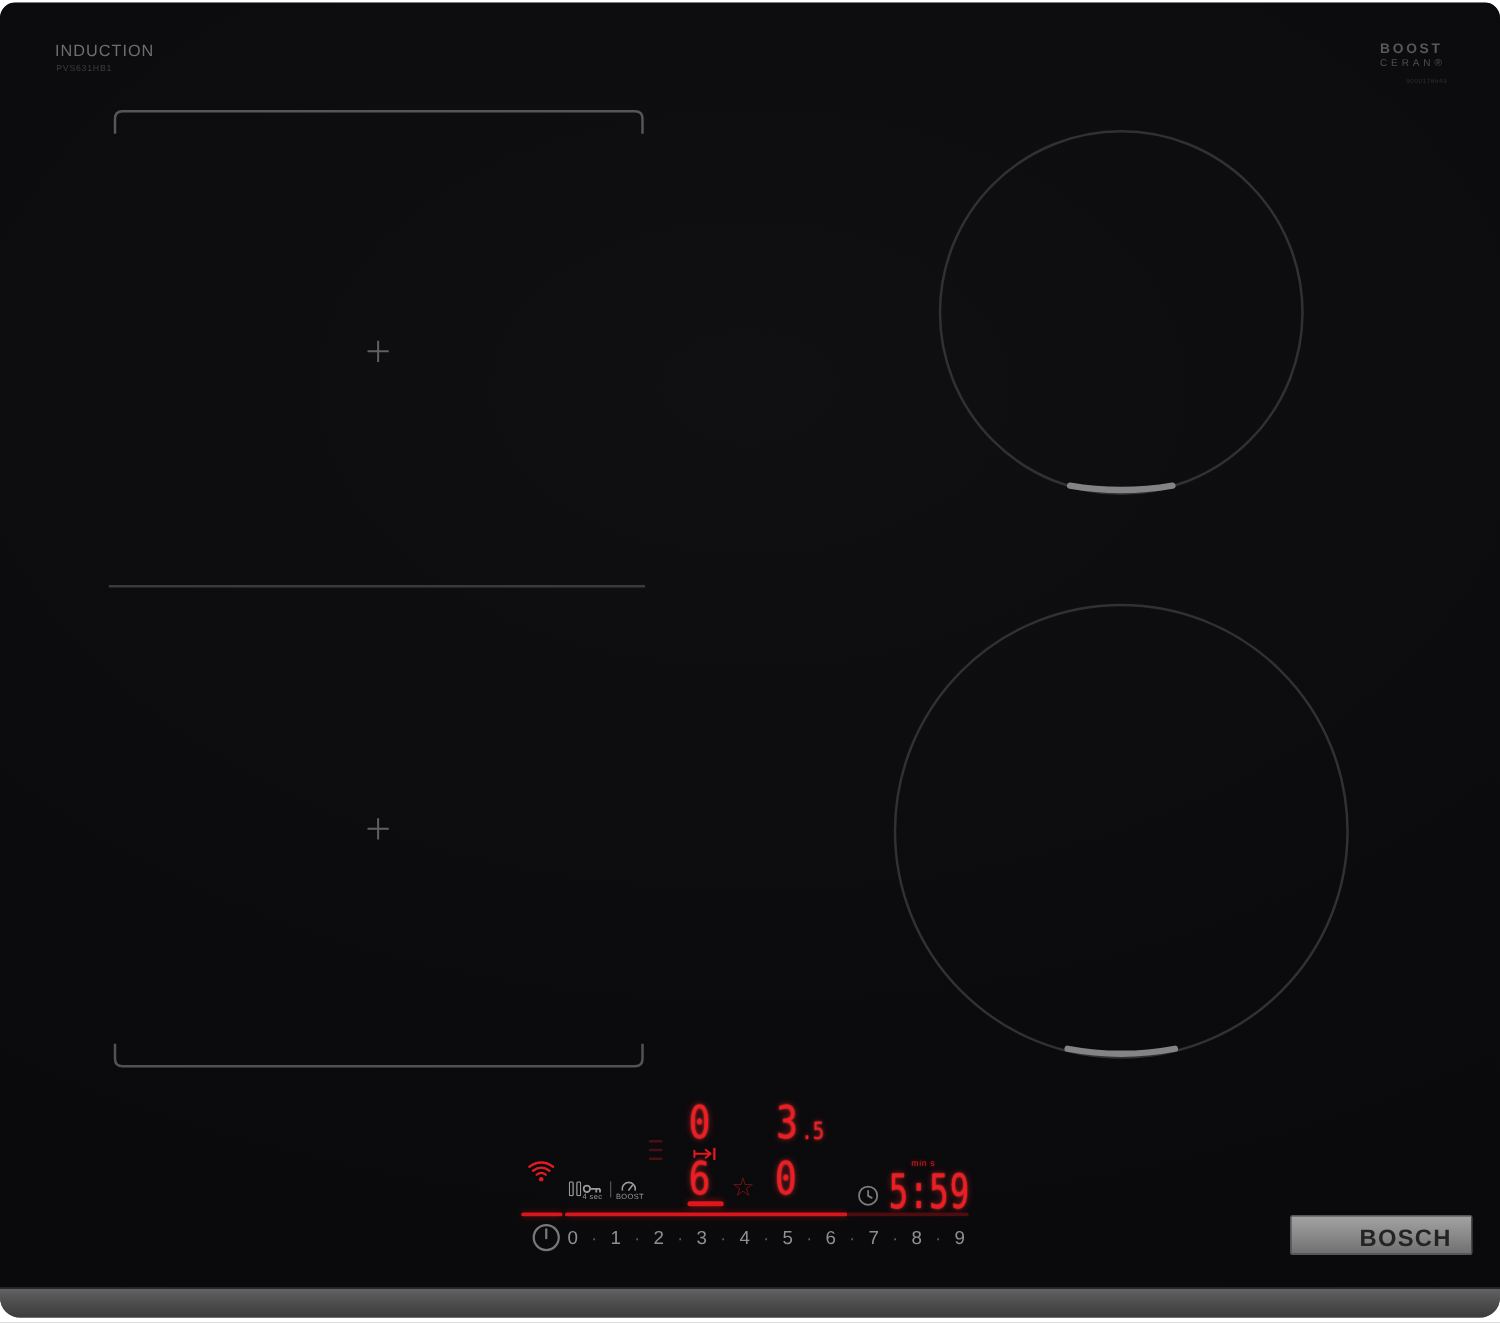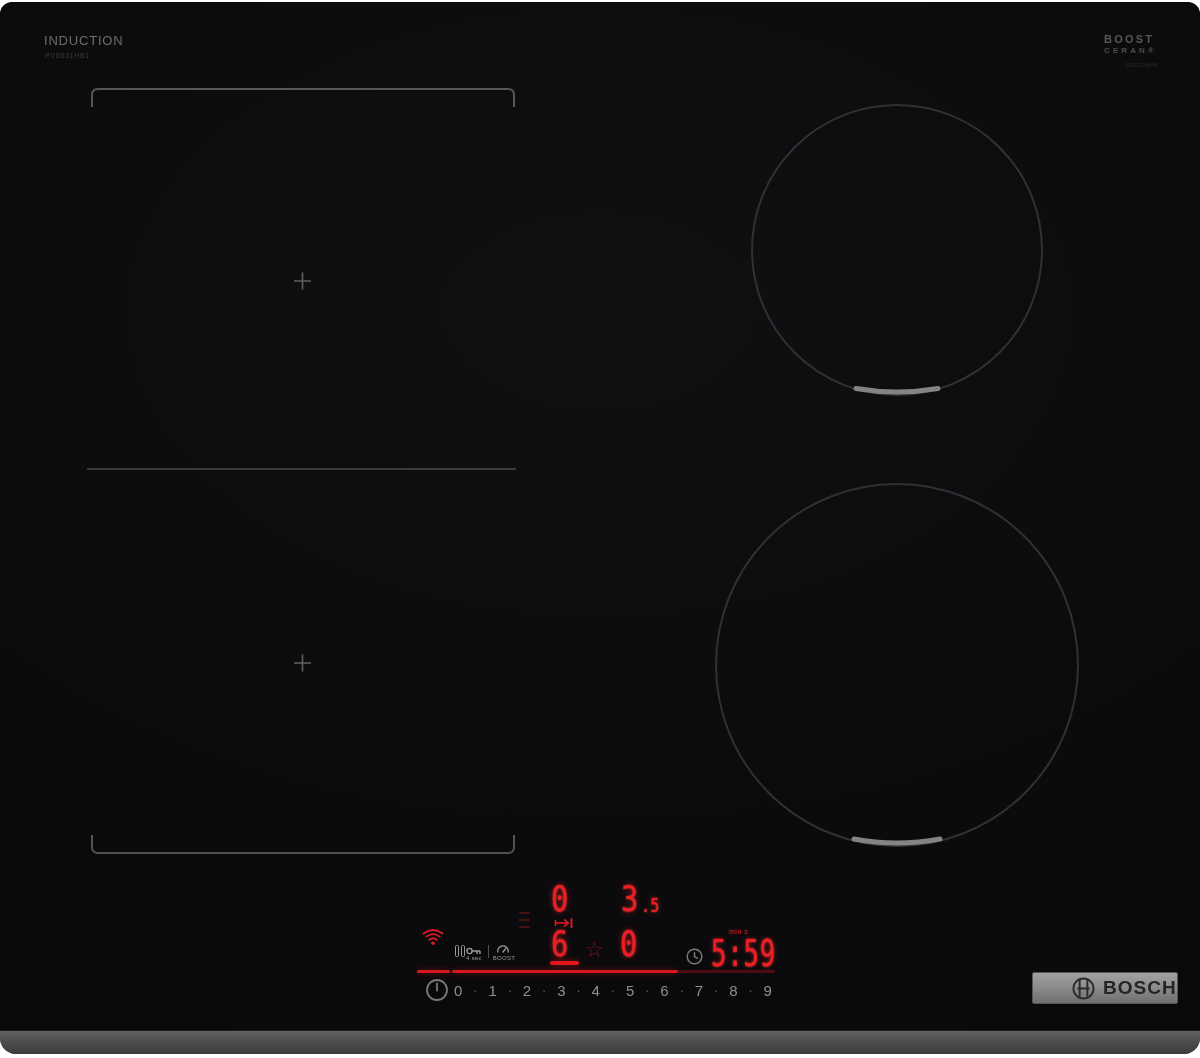--- a/index.html
+++ b/index.html
@@ -17,38 +17,38 @@
   .led{font-family:"DejaVu Sans Mono",monospace;line-height:1;color:#ee1c23;
        text-shadow:0 0 7px rgba(255,40,40,.55),0 0 2px rgba(255,80,80,.9);
        transform-origin:left top;}
   .led-big{font-size:36px;transform:scaleX(.8);}
   .led-sub{font-size:19px;transform:scaleX(.8);}
   .led-timer{font-size:38px;letter-spacing:1px;transform:scaleX(.68);}
   .tinylabel{font-size:6px;color:#9a9a9a;letter-spacing:.3px;text-align:center;}
   .product-label{font-size:13px;color:#6e6e6e;letter-spacing:.8px;}
   .model-number{font-size:7px;color:#3d3d3d;letter-spacing:.6px;}
   .schott1{font-size:11px;font-weight:700;color:#585858;letter-spacing:2.2px;}
-  .schott2{font-size:8px;font-weight:700;color:#4e4e4e;letter-spacing:3.1px;}
+  .schott2{font-size:8px;font-weight:400;color:#4e4e4e;letter-spacing:3.1px;}
   .schott-code{font-size:5px;color:#2e2e2e;letter-spacing:.5px;}
   .dim-dash{width:11px;height:2px;background:rgba(205,30,30,.32);border-radius:1px;}
   .sel-underline{width:29px;height:3.5px;background:#e0161d;border-radius:2px;
                  box-shadow:0 0 6px rgba(255,30,30,.5);}
   .bar{height:3px;border-radius:1.5px;}
   .bar-bright{background:#d8161d;box-shadow:0 0 6px rgba(255,20,20,.4);}
   .bar-dim{background:#4d0d10;}
   .star{font-size:21px;line-height:1;color:#8a1216;font-family:"DejaVu Sans",sans-serif;}
   .powrow{display:flex;justify-content:space-between;align-items:center;}
   .pownum{font-size:15px;color:#8f8f8f;}
   .powdot{font-size:14px;color:#5a5a5a;}
   .timer-unit{font-size:7px;color:#d41920;letter-spacing:.5px;
               text-shadow:0 0 3px rgba(255,40,40,.5);}
   .bosch-plate{display:flex;align-items:center;width:146px;height:32px;
                background:linear-gradient(180deg,#a2a2a2 0%,#8a8a8a 50%,#6f6f6f 100%);
                border:1px solid #565656;border-radius:2px;box-sizing:border-box;
-               padding-left:39px;gap:8px;}
+               padding-left:39px;gap:8px;flex-direction:column;}
   .bosch-text{font-size:19px;font-weight:700;color:#242424;letter-spacing:1px;}
   svg{display:block;}
 </style>
 </head>
 <body>
 
 <div class="stage">
   <div class="hob">
     <div class="glass"></div>
 

